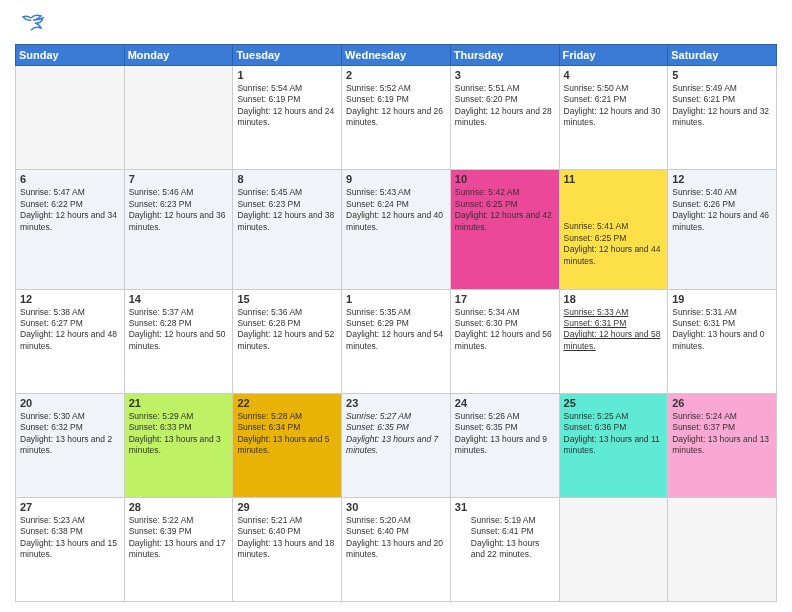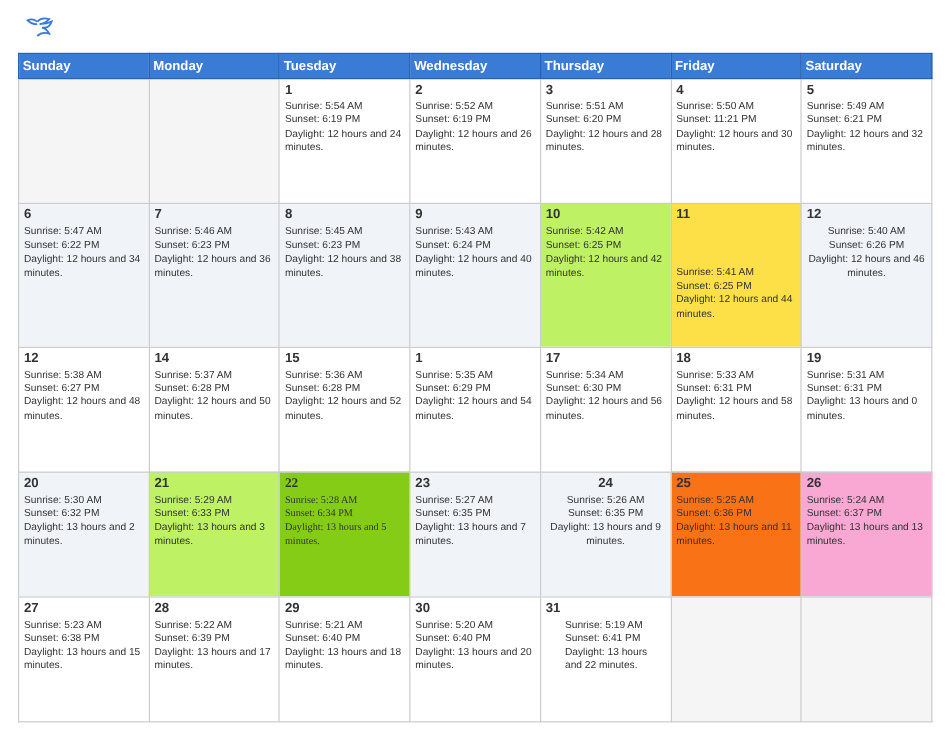--- a/index.html
+++ b/index.html
@@ -138,21 +138,21 @@
           </td>
           <td>
             <span class="day-number">3</span>
             <div class="day-info" style="white-space: pre-line;">Sunrise: 5:51 AM
 Sunset: 6:20 PM
 Daylight: 12 hours and 28 minutes.</div>
           </td>
           <td>
             <span class="day-number">4</span>
             <div class="day-info" style="white-space: pre-line;">Sunrise: 5:50 AM
-Sunset: 11:21 PM
+Sunset: 6:21 PM
 Daylight: 12 hours and 30 minutes.</div>
           </td>
           <td>
             <span class="day-number">5</span>
             <div class="day-info" style="white-space: pre-line;">Sunrise: 5:49 AM
 Sunset: 6:21 PM
 Daylight: 12 hours and 32 minutes.</div>
           </td>
         </tr>
         <tr>
@@ -173,35 +173,35 @@
             <div class="day-info" style="white-space: pre-line;">Sunrise: 5:45 AM
 Sunset: 6:23 PM
 Daylight: 12 hours and 38 minutes.</div>
           </td>
           <td style="background: rgb(240, 244, 248);">
             <span class="day-number">9</span>
             <div class="day-info" style="white-space: pre-line;">Sunrise: 5:43 AM
 Sunset: 6:24 PM
 Daylight: 12 hours and 40 minutes.</div>
           </td>
-          <td style="background: #bef264;">
+          <td style="background: #ec4899;">
             <span class="day-number">10</span>
             <div class="day-info" style="white-space: pre-line;">Sunrise: 5:42 AM
 Sunset: 6:25 PM
 Daylight: 12 hours and 42 minutes.</div>
           </td>
           <td style="background: #fde047;">
             <span class="day-number">11</span>
             <div class="day-info" style="white-space: pre-line; margin-top: 36px;">Sunrise: 5:41 AM
 Sunset: 6:25 PM
 Daylight: 12 hours and 44 minutes.</div>
           </td>
           <td style="background: rgb(240, 244, 248);">
             <span class="day-number">12</span>
-            <div class="day-info" style="white-space: pre-line; text-align: center;">Sunrise: 5:40 AM
+            <div class="day-info" style="white-space: pre-line;">Sunrise: 5:40 AM
 Sunset: 6:26 PM
 Daylight: 12 hours and 46 minutes.</div>
           </td>
         </tr>
         <tr>
           <td>
             <span class="day-number">12</span>
             <div class="day-info" style="white-space: pre-line;">Sunrise: 5:38 AM
 Sunset: 6:27 PM
 Daylight: 12 hours and 48 minutes.</div>
@@ -225,21 +225,21 @@
 Daylight: 12 hours and 54 minutes.</div>
           </td>
           <td>
             <span class="day-number">17</span>
             <div class="day-info" style="white-space: pre-line;">Sunrise: 5:34 AM
 Sunset: 6:30 PM
 Daylight: 12 hours and 56 minutes.</div>
           </td>
           <td>
             <span class="day-number">18</span>
-            <div class="day-info" style="white-space: pre-line;">Sunrise: 5:33 AM
+            <div class="day-info" style="white-space: pre-line; text-decoration: underline;">Sunrise: 5:33 AM
 Sunset: 6:31 PM
 Daylight: 12 hours and 58 minutes.</div>
           </td>
           <td>
             <span class="day-number">19</span>
             <div class="day-info" style="white-space: pre-line;">Sunrise: 5:31 AM
 Sunset: 6:31 PM
 Daylight: 13 hours and 0 minutes.</div>
           </td>
         </tr>
@@ -249,39 +249,39 @@
             <div class="day-info" style="white-space: pre-line;">Sunrise: 5:30 AM
 Sunset: 6:32 PM
 Daylight: 13 hours and 2 minutes.</div>
           </td>
           <td style="background: #bef264;">
             <span class="day-number">21</span>
             <div class="day-info" style="white-space: pre-line;">Sunrise: 5:29 AM
 Sunset: 6:33 PM
 Daylight: 13 hours and 3 minutes.</div>
           </td>
-          <td style="background: #84cc16; font-family: Liberation Serif, serif;">
+          <td style="background: #eab308;">
             <span class="day-number">22</span>
             <div class="day-info" style="white-space: pre-line;">Sunrise: 5:28 AM
 Sunset: 6:34 PM
 Daylight: 13 hours and 5 minutes.</div>
           </td>
           <td style="background: rgb(240, 244, 248);">
             <span class="day-number">23</span>
-            <div class="day-info" style="white-space: pre-line;">Sunrise: 5:27 AM
+            <div class="day-info" style="white-space: pre-line; font-style: italic;">Sunrise: 5:27 AM
 Sunset: 6:35 PM
 Daylight: 13 hours and 7 minutes.</div>
           </td>
-          <td style="background: rgb(240, 244, 248); text-align: center;">
+          <td style="background: rgb(240, 244, 248);">
             <span class="day-number">24</span>
             <div class="day-info" style="white-space: pre-line;">Sunrise: 5:26 AM
 Sunset: 6:35 PM
 Daylight: 13 hours and 9 minutes.</div>
           </td>
-          <td style="background: #f97316;">
+          <td style="background: #5eead4;">
             <span class="day-number">25</span>
             <div class="day-info" style="white-space: pre-line;">Sunrise: 5:25 AM
 Sunset: 6:36 PM
 Daylight: 13 hours and 11 minutes.</div>
           </td>
           <td style="background: #f9a8d4;">
             <span class="day-number">26</span>
             <div class="day-info" style="white-space: pre-line;">Sunrise: 5:24 AM
 Sunset: 6:37 PM
 Daylight: 13 hours and 13 minutes.</div>

